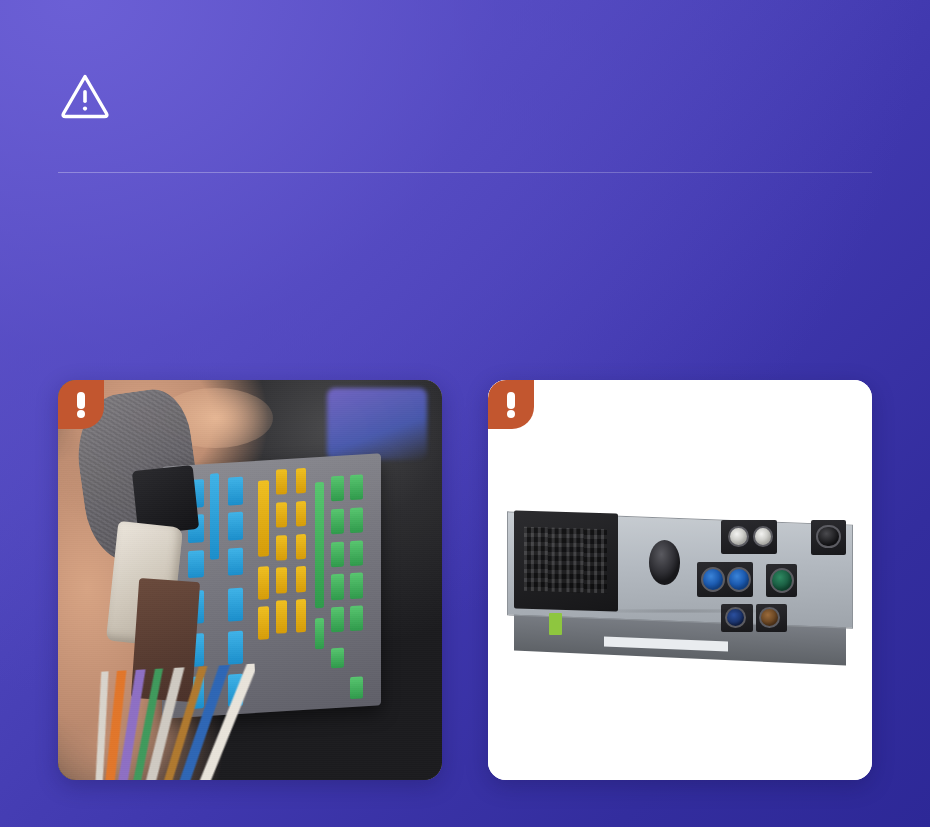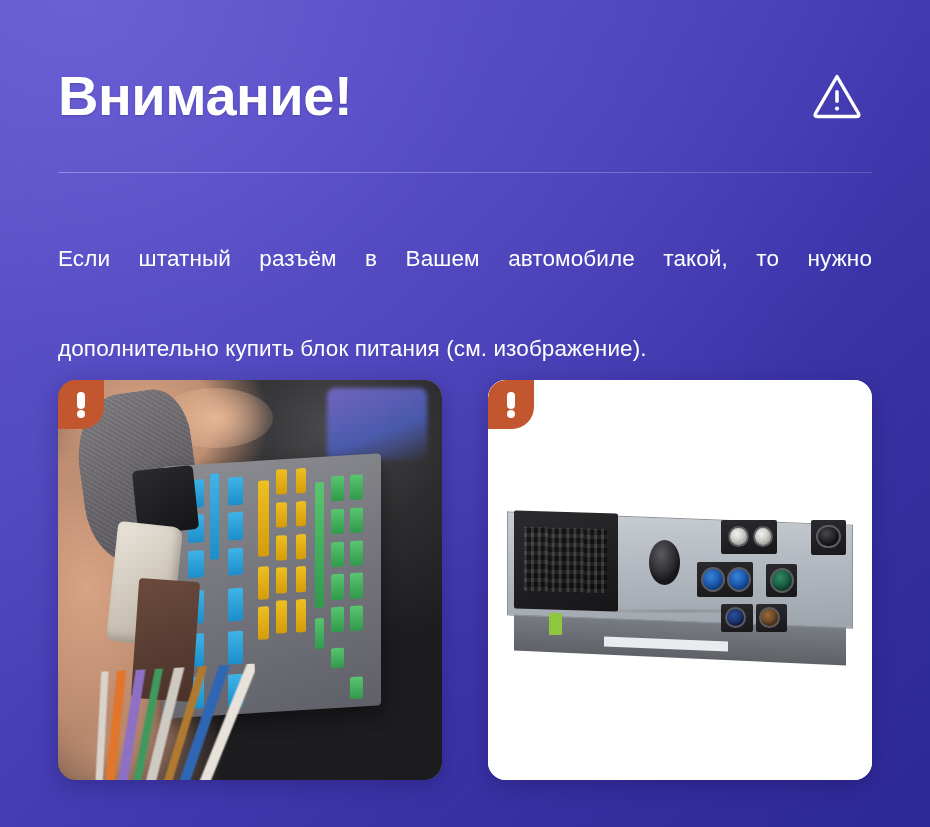--- a/index.html
+++ b/index.html
@@ -338,37 +338,32 @@
     width: 80%; height: 3%;
     background: radial-gradient(50% 100% at 50% 50%, rgba(0,0,0,0.14) 0%, rgba(0,0,0,0) 75%);
   }
 </style>
 </head>
 <body>
 
 <div class="page">
 
   <div class="header">
-    <div class="page-title">Внимание!</div>
 
     <div class="warning-triangle">
       <svg viewBox="0 0 54 54" xmlns="http://www.w3.org/2000/svg">
         <path d="M27 7.5 L48.5 44.5 Q50 47.5 46.5 47.5 L7.5 47.5 Q4 47.5 5.5 44.5 Z" fill="none" stroke="#ffffff" stroke-width="3.4" stroke-linejoin="round" stroke-linecap="round"></path>
         <rect x="25.2" y="21" width="3.6" height="13" rx="1.8" fill="#ffffff"></rect>
         <circle cx="27" cy="39.6" r="2.1" fill="#ffffff"></circle>
       </svg>
     </div>
   </div>
 
   <div class="divider"></div>
 
-  <div class="body-copy">
-    <span class="line justified">Если штатный разъём в Вашем автомобиле такой, то нужно</span>
-    <span class="line">дополнительно купить блок питания (см. изображение).</span>
-  </div>
 
   <div class="cards">
 
     <div class="card">
       <div class="badge">
         <span class="badge-mark">
           <span class="bar"></span>
           <span class="dot"></span>
         </span>
       </div>

